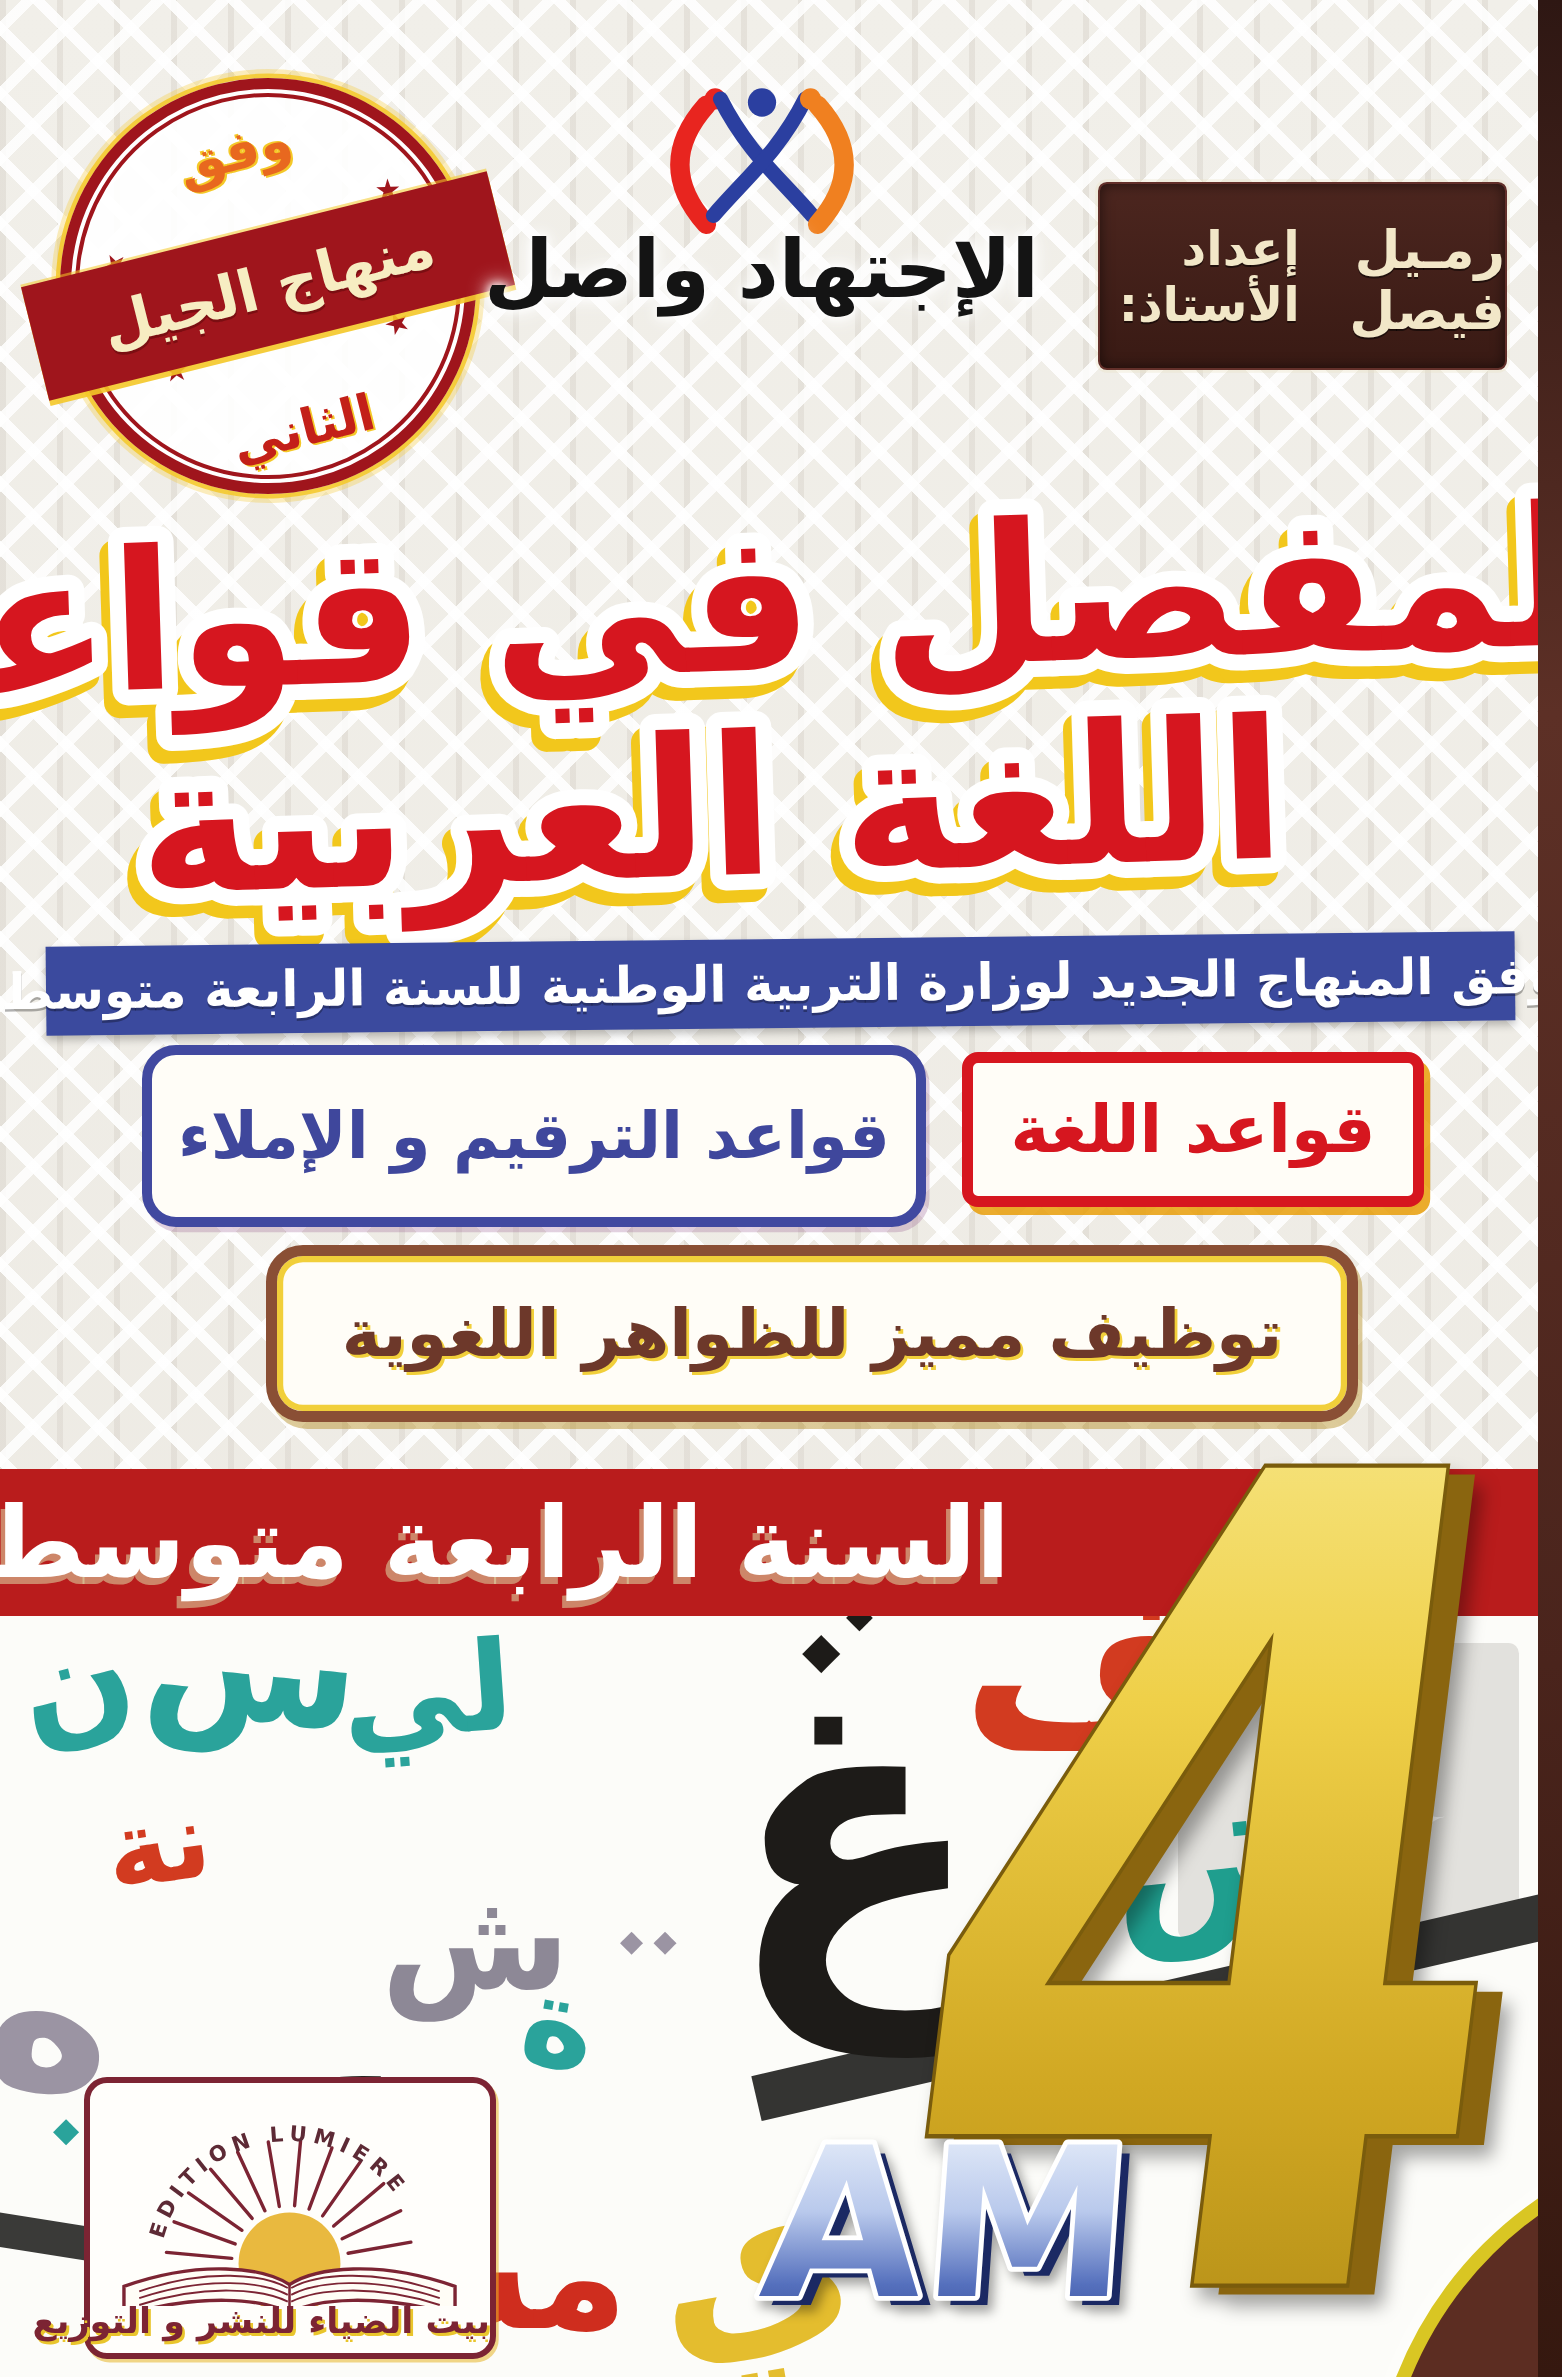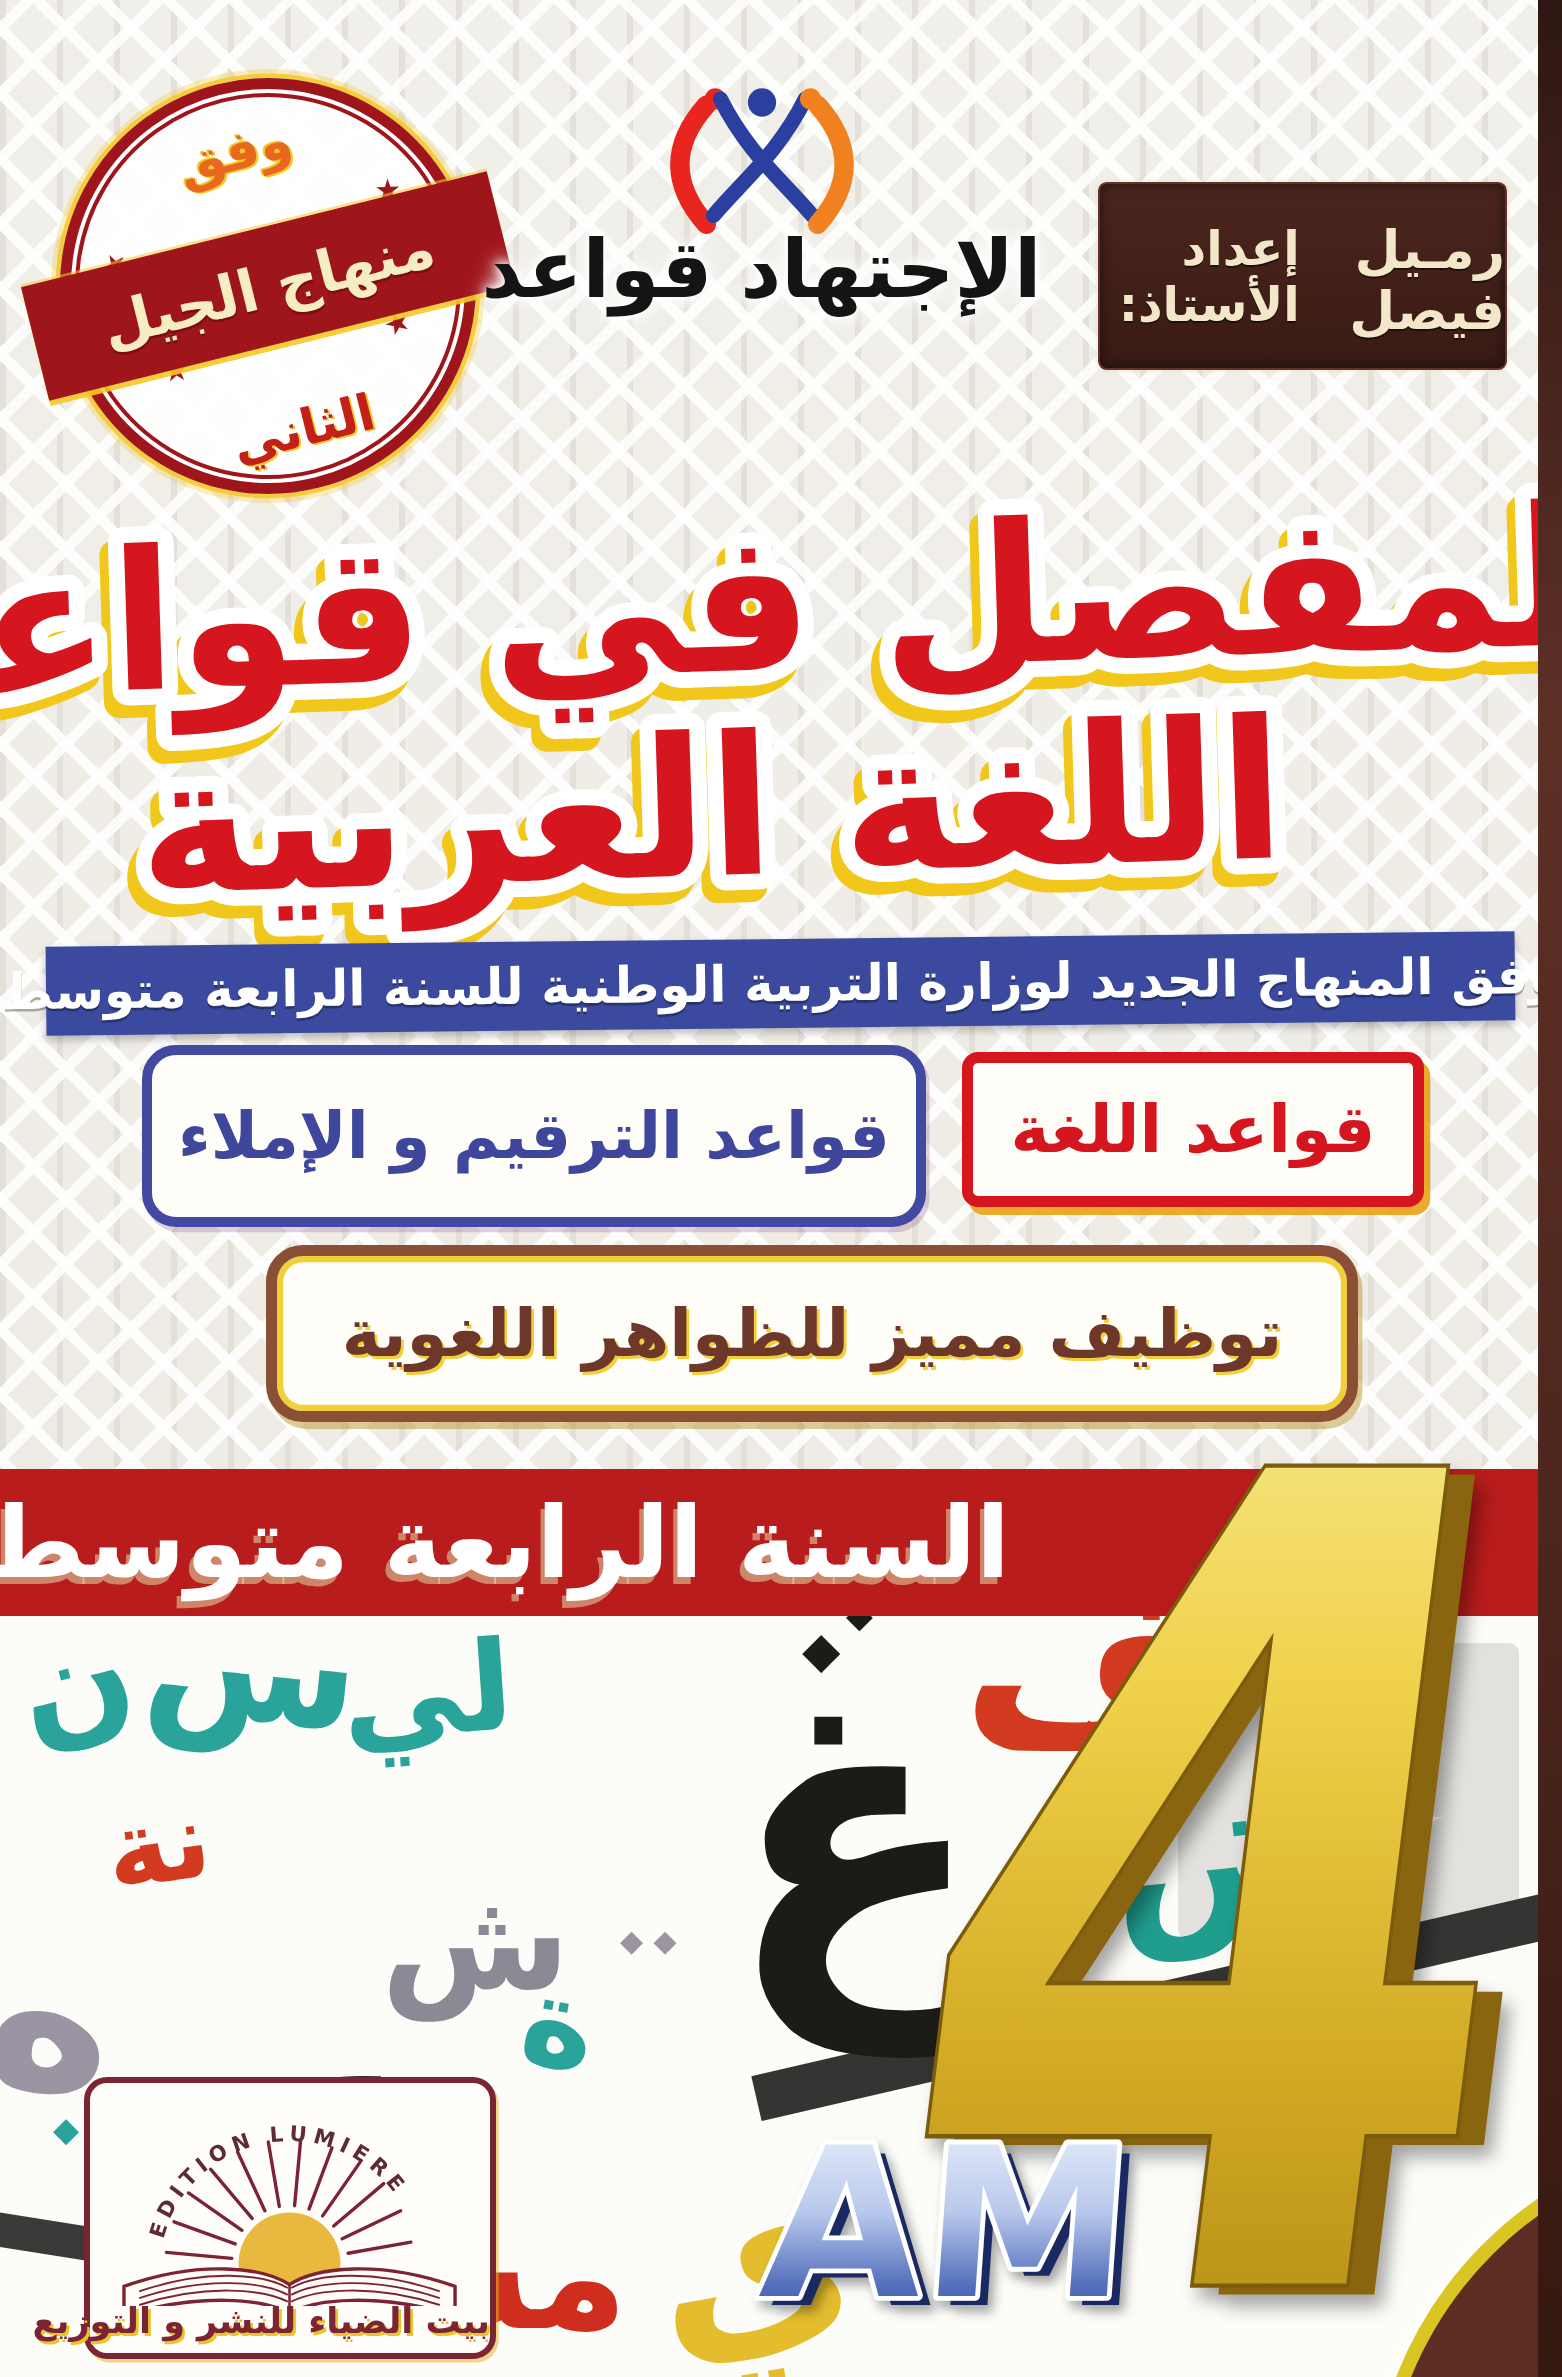--- a/index.html
+++ b/index.html
@@ -150,21 +150,21 @@
   <div class="logo">
     <svg class="logo-figures" width="292" height="159" viewBox="0 0 330 180">
       <circle cx="112" cy="26" r="12" fill="#e8251f"></circle>
       <path d="M102,33 C62,78 62,123 102,168" stroke="#e8251f" stroke-width="22" fill="none" stroke-linecap="round"></path>
       <circle cx="165" cy="30" r="16" fill="#2b3fa0"></circle>
       <path d="M118,26 C148,86 186,116 222,158" stroke="#2b3fa0" stroke-width="17" fill="none" stroke-linecap="round"></path>
       <path d="M214,26 C184,86 146,116 110,158" stroke="#2b3fa0" stroke-width="17" fill="none" stroke-linecap="round"></path>
       <circle cx="220" cy="26" r="12" fill="#f08020"></circle>
       <path d="M228,33 C268,78 268,123 228,168" stroke="#f08020" stroke-width="22" fill="none" stroke-linecap="round"></path>
     </svg>
-    <div class="logo-title ar">الإجتهاد قواعد</div>
+    <div class="logo-title ar">الإجتهاد واصل</div>
   </div>
 
   <div class="author-box">
     <div class="author-line1 ar">إعداد الأستاذ:</div>
     <div class="author-line2 ar">رمـيل فيصل</div>
   </div>
 
   <svg class="title-svg" viewBox="0 0 1764 1080">
     <g font-family="&quot;DejaVu Sans&quot;, sans-serif" font-weight="bold" text-anchor="middle" stroke-linejoin="round" transform="rotate(-1.8 880 820)">
       <text x="850" y="769" font-size="218" fill="#f2c71c" stroke="#f2c71c" stroke-width="36">المفصل في قواعد</text>

